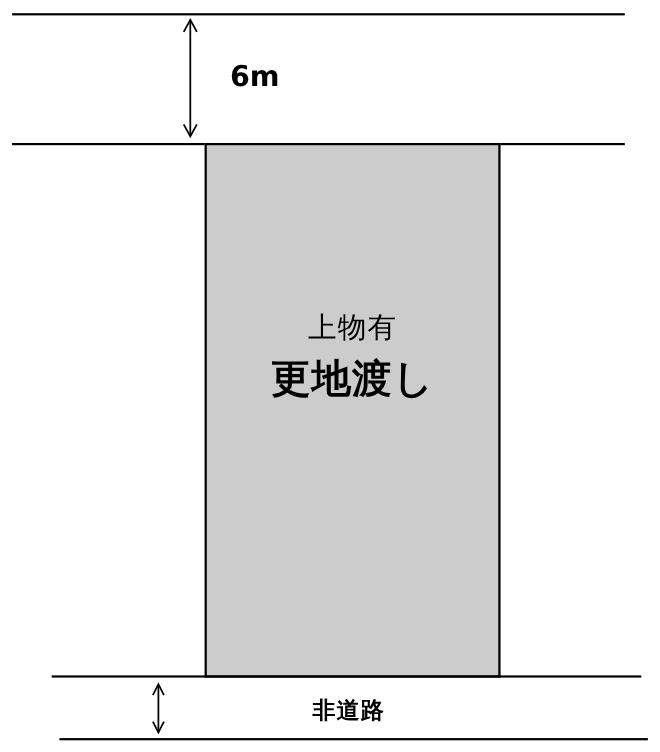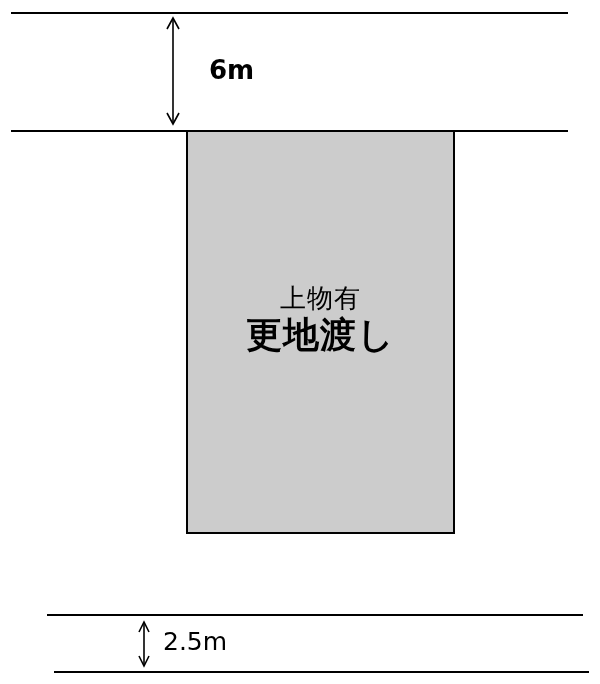--- a/index.html
+++ b/index.html
@@ -16,38 +16,38 @@
   .hline {
     position: absolute;
     height: 2px;
     background: #000000;
   }
   .parcel {
     position: absolute;
     left: 186px;
     top: 130px;
     width: 269px;
-    height: 404px;
+    height: 486px;
     background: #cccccc;
     border: 2px solid #000000;
     display: flex;
     flex-direction: column;
     align-items: center;
     justify-content: flex-start;
   }
   .parcel-note {
     margin-top: 152px;
     font-size: 26px;
     font-weight: 500;
     color: #000000;
     letter-spacing: 1px;
     line-height: 1.1;
   }
   .parcel-main {
-    margin-top: 2px;
+    margin-top: 12px;
     font-size: 36px;
     font-weight: 700;
     color: #000000;
     letter-spacing: 1px;
     line-height: 1.1;
   }
   .dim-label {
     position: absolute;
     color: #000000;
     white-space: nowrap;
@@ -108,15 +108,15 @@
   </div>
 
   <div class="hline" style="left:47px; top:614px; width:536px;"></div>
   <div class="hline" style="left:54px; top:671px; width:535px;"></div>
 
   <svg class="arrow-svg arrow-bottom" viewBox="0 0 22 48">
     <line x1="11" y1="3" x2="11" y2="45" stroke="#000" stroke-width="1.6"></line>
     <polyline points="6,12 11,2 16,12" fill="none" stroke="#000" stroke-width="1.6"></polyline>
     <polyline points="6,36 11,46 16,36" fill="none" stroke="#000" stroke-width="1.6"></polyline>
   </svg>
-  <div class="dim-label dim-25m">2.5m</div>
+  <div class="dim-label nonroad">非道路</div>
 
 </div>
 
 </body></html>

